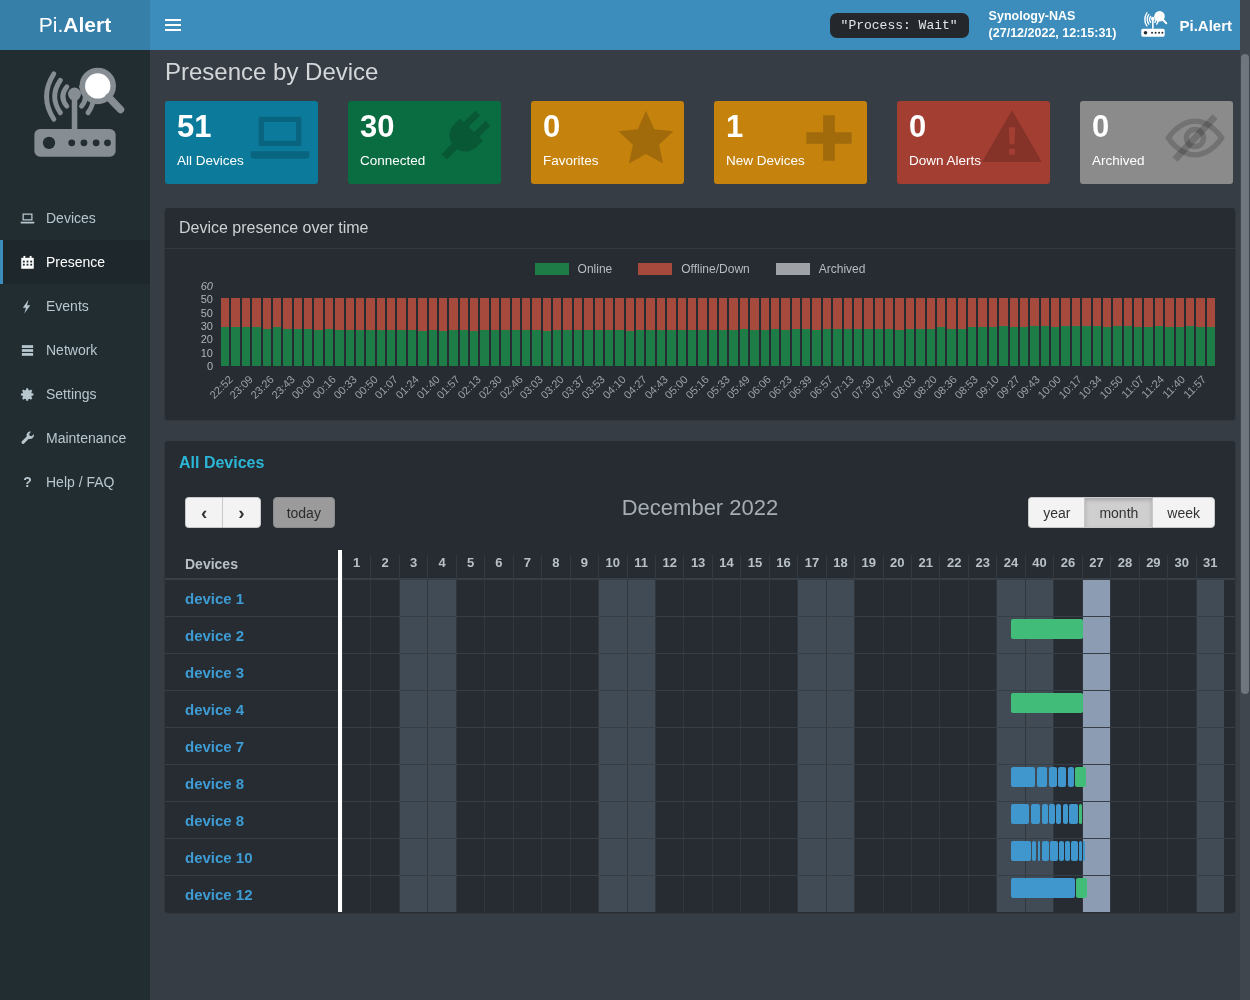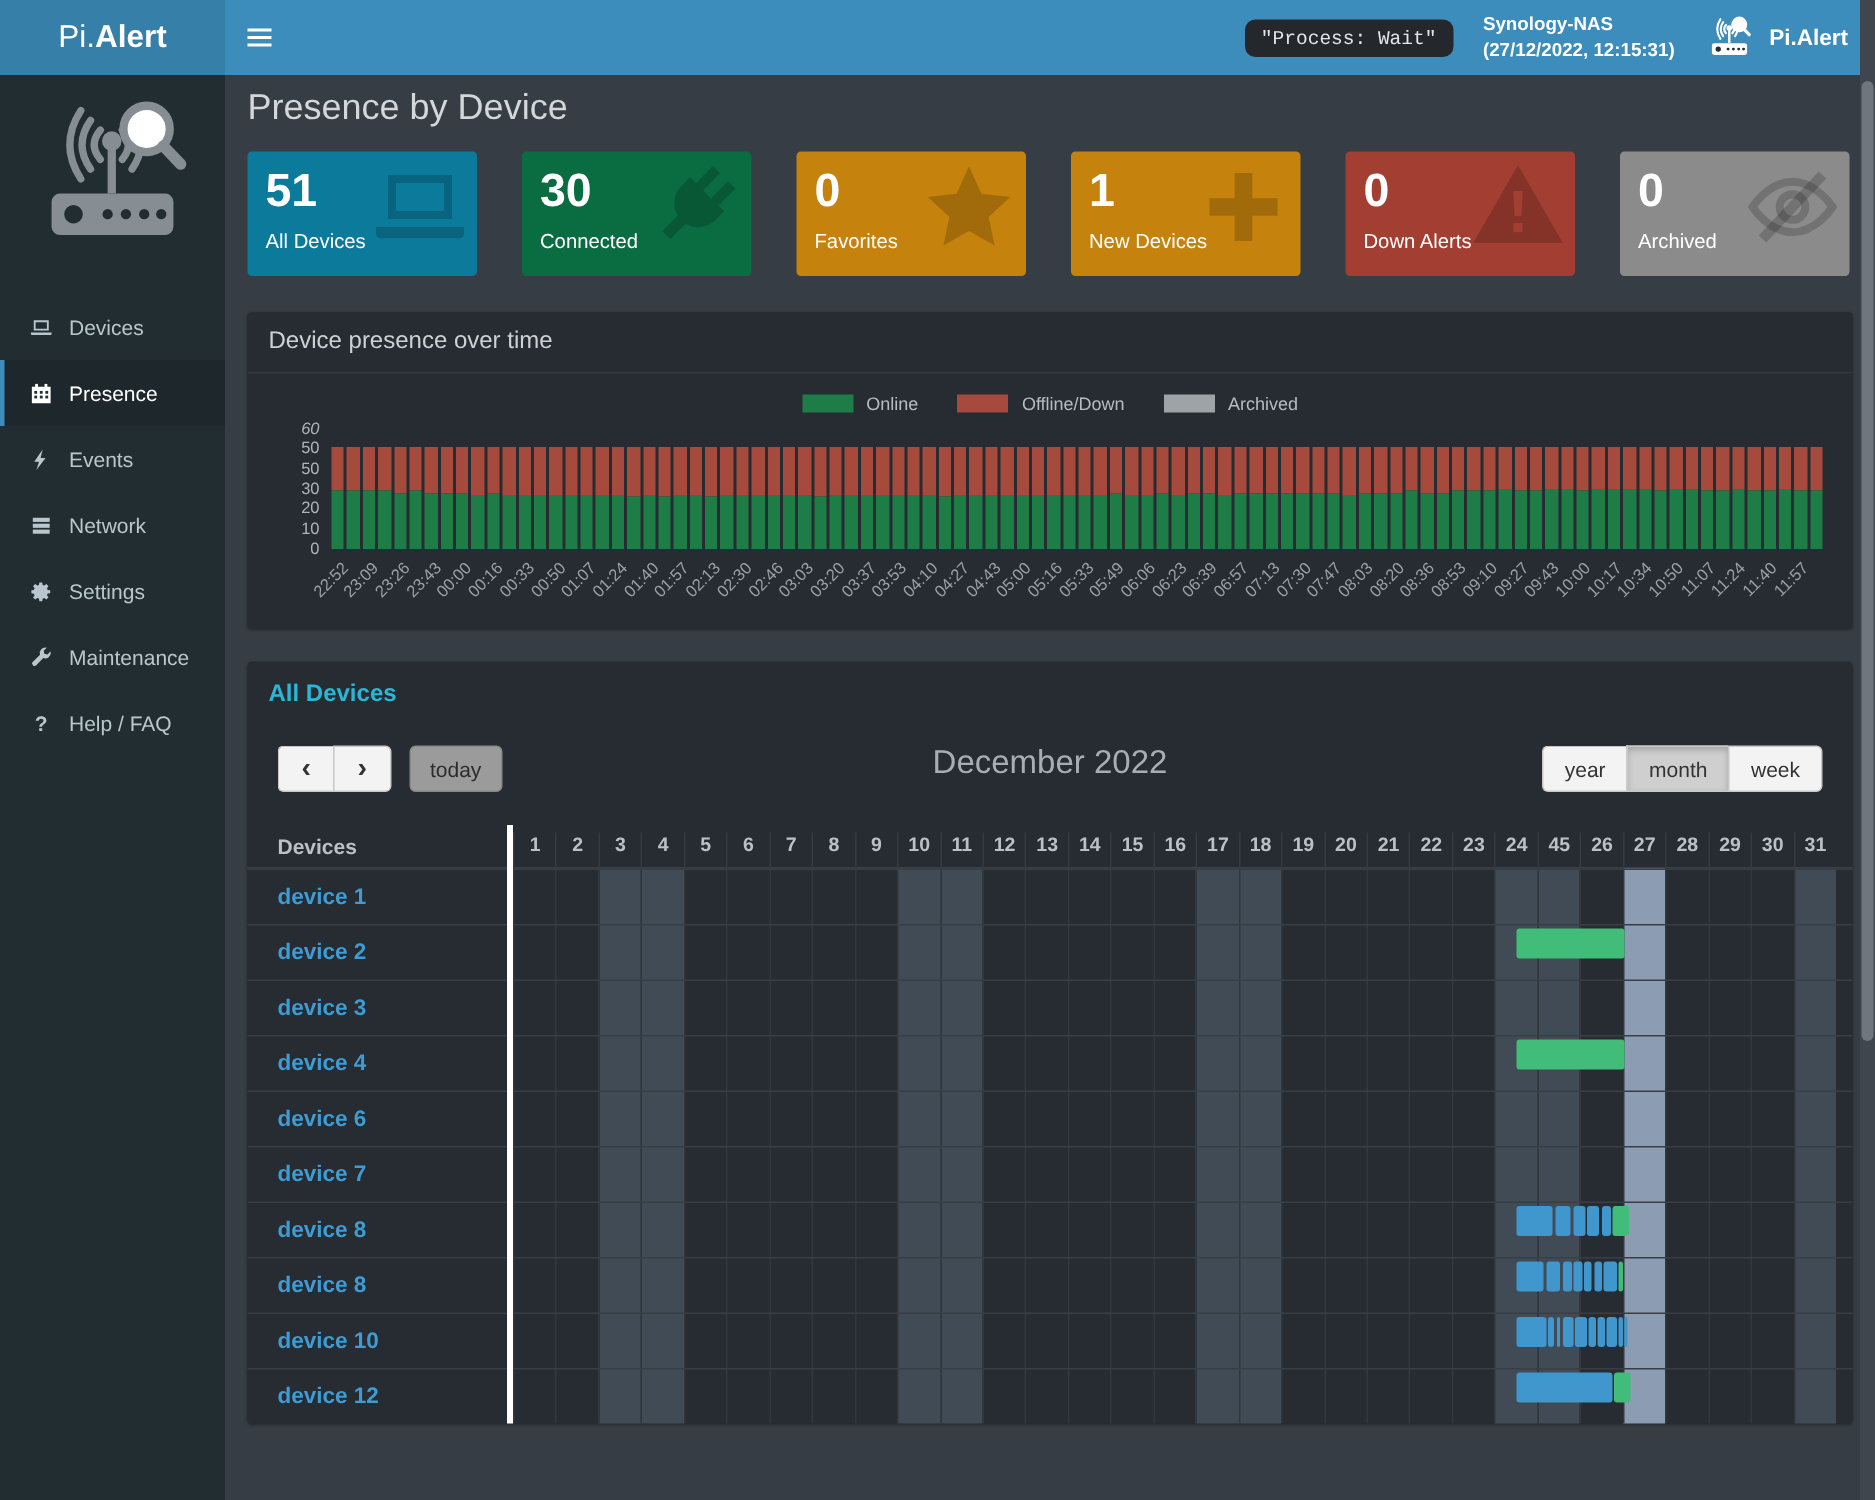--- a/index.html
+++ b/index.html
@@ -908,21 +908,21 @@
           <div class="day-head" style="left: 575.323px; width: 28.4516px;">15</div>
           <div class="day-head" style="left: 603.774px; width: 28.4516px;">16</div>
           <div class="day-head" style="left: 632.226px; width: 28.4516px;">17</div>
           <div class="day-head" style="left: 660.677px; width: 28.4516px;">18</div>
           <div class="day-head" style="left: 689.129px; width: 28.4516px;">19</div>
           <div class="day-head" style="left: 717.581px; width: 28.4516px;">20</div>
           <div class="day-head" style="left: 746.032px; width: 28.4516px;">21</div>
           <div class="day-head" style="left: 774.484px; width: 28.4516px;">22</div>
           <div class="day-head" style="left: 802.935px; width: 28.4516px;">23</div>
           <div class="day-head" style="left: 831.387px; width: 28.4516px;">24</div>
-          <div class="day-head" style="left: 859.839px; width: 28.4516px;">45</div>
+          <div class="day-head" style="left: 859.839px; width: 28.4516px;">40</div>
           <div class="day-head" style="left: 888.29px; width: 28.4516px;">26</div>
           <div class="day-head" style="left: 916.742px; width: 28.4516px;">27</div>
           <div class="day-head" style="left: 945.194px; width: 28.4516px;">28</div>
           <div class="day-head" style="left: 973.645px; width: 28.4516px;">29</div>
           <div class="day-head" style="left: 1002.1px; width: 28.4516px;">30</div>
           <div class="day-head" style="left: 1030.55px; width: 28.4516px;">31</div>
         </div>
       <div class="cal-body" id="calBody">
           <div class="grid-col" style="left: 177px; width: 28.4516px;"></div>
           <div class="grid-col" style="left: 205.452px; width: 28.4516px;"></div>
@@ -963,23 +963,20 @@
             <div class="ev" style="left: 845.613px; width: 72.5516px; background: rgb(65, 189, 121);"></div>
           </div>
           <div class="cal-row">
             <a class="device-name">device 3</a>
           </div>
           <div class="cal-row">
             <a class="device-name">device 4</a>
             <div class="ev" style="left: 845.613px; width: 72.5516px; background: rgb(65, 189, 121);"></div>
           </div>
           <div class="cal-row">
-            <a class="device-name">device 6</a>
-          </div>
-          <div class="cal-row">
             <a class="device-name">device 7</a>
           </div>
           <div class="cal-row">
             <a class="device-name">device 8</a>
             <div class="ev" style="left: 845.613px; width: 24.1839px; background: rgb(64, 151, 206);"></div>
             <div class="ev" style="left: 871.788px; width: 10.2426px; background: rgb(64, 151, 206);"></div>
             <div class="ev" style="left: 884.023px; width: 7.68194px; background: rgb(64, 151, 206);"></div>
             <div class="ev" style="left: 893.412px; width: 7.68194px; background: rgb(64, 151, 206);"></div>
             <div class="ev" style="left: 902.516px; width: 6.25935px; background: rgb(64, 151, 206);"></div>
             <div class="ev" style="left: 909.629px; width: 11.3806px; background: rgb(65, 189, 121);"></div>

